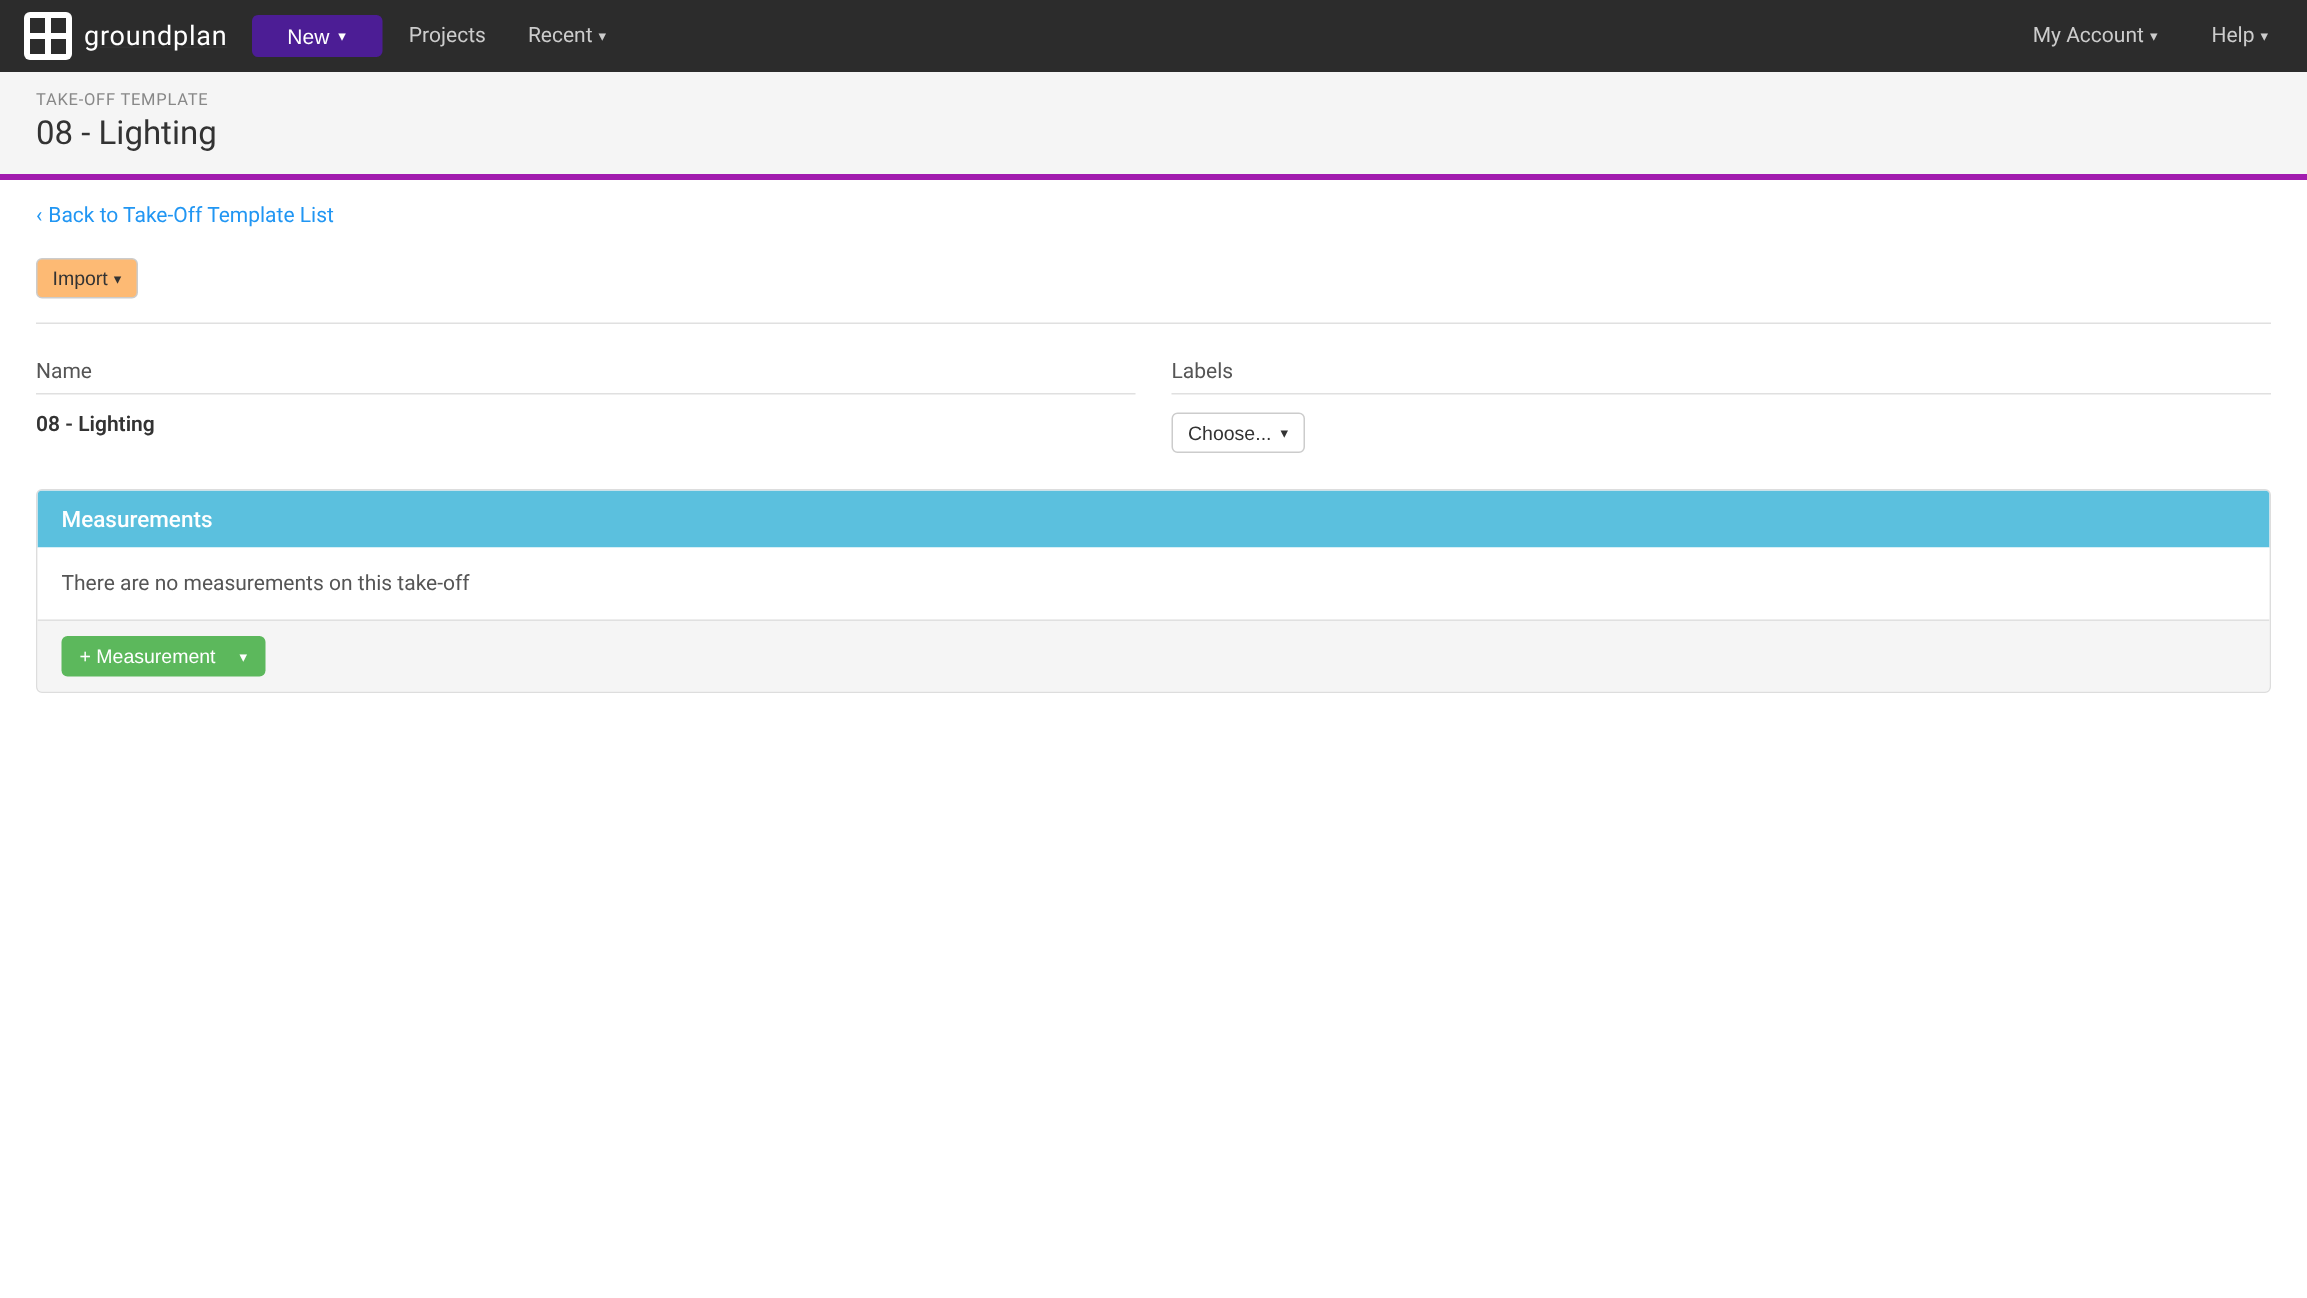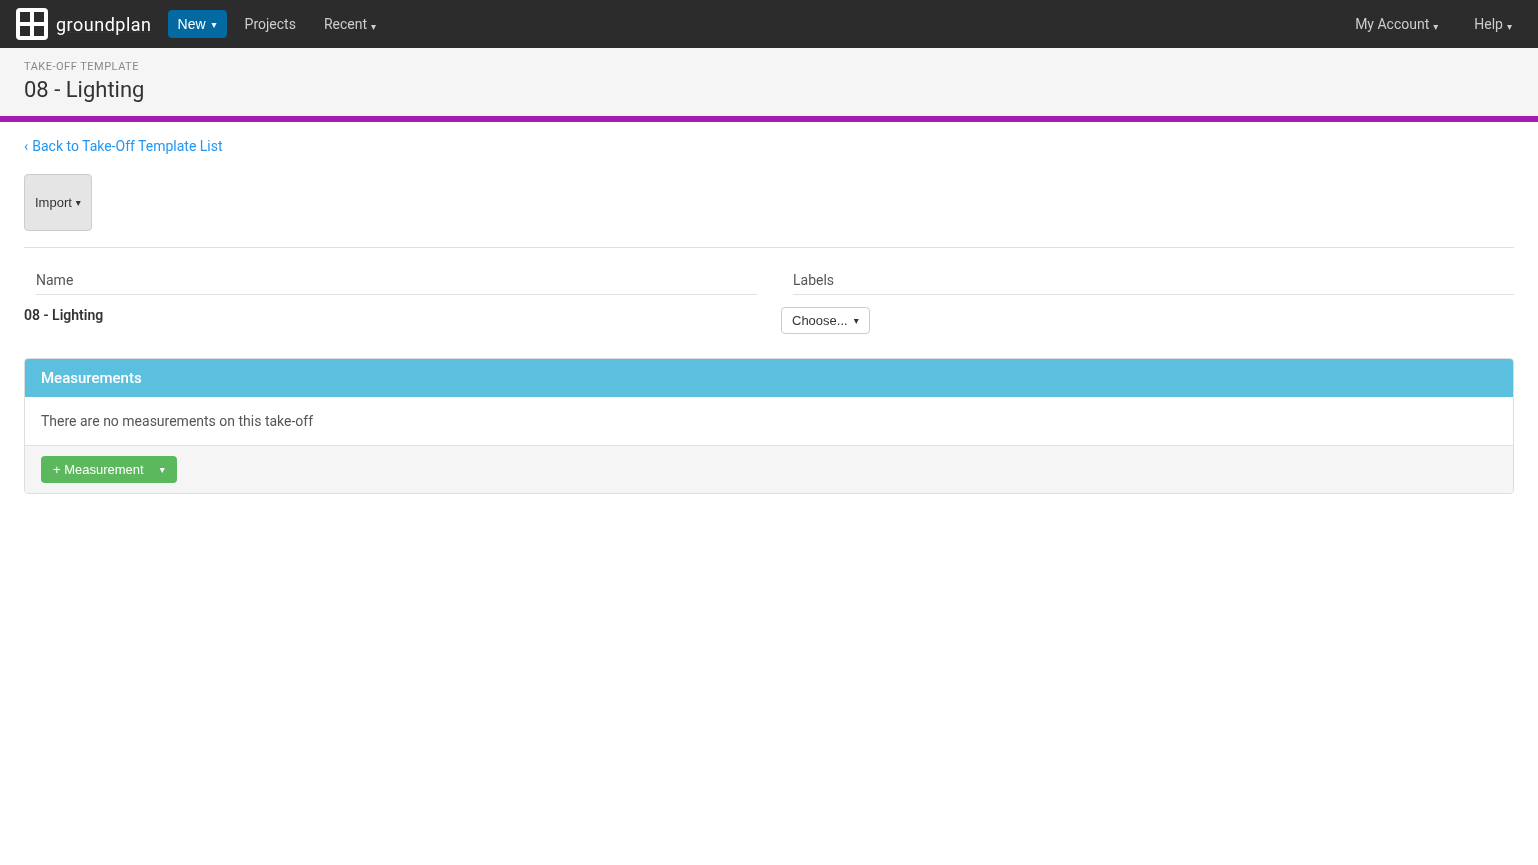--- a/index.html
+++ b/index.html
@@ -25,54 +25,54 @@
       width: 32px;
       height: 32px;
     }
     .brand-text {
       color: #fff;
       font-size: 18px;
       font-weight: 400;
       letter-spacing: 0.5px;
     }
     .btn-new {
-      background-color: #0369a1;
+      background-color: #4c1d95;
       color: #fff;
       border: none;
       border-radius: 4px;
-      padding: 6px 10px;
+      padding: 6px 24px;
       font-size: 14px;
       cursor: pointer;
       display: flex;
       align-items: center;
       gap: 6px;
       text-align: right;
     }
     .nav-link {
       color: #ccc;
       text-decoration: none;
       padding: 6px 10px;
       font-size: 14px;
       cursor: pointer;
       display: flex;
-      align-items: flex-end;
+      align-items: center;
       gap: 4px;
     }
     .navbar-right {
       margin-left: auto;
       display: flex;
       align-items: center;
       gap: 16px;
     }
 
     
     .page-header {
       background-color: #f5f5f5;
       padding: 12px 24px 14px;
-      border-bottom: 6px solid #a21caf;
+      border-bottom: 4px solid #a21caf;
     }
     .page-header-label {
       font-size: 11px;
       color: #888;
       text-transform: uppercase;
       letter-spacing: 0.5px;
       margin-bottom: 4px;
     }
     .page-header-title {
       font-size: 22px;
@@ -97,24 +97,24 @@
     .edit-title {
       font-size: 28px;
       font-weight: 300;
       color: #2196f3;
       margin-bottom: 16px;
     }
 
     .import-btn {
       float: right;
       color: #333;
-      background: #e5e5e5;
+      background: #fdba74;
       border: 1px solid #ccc;
       border-radius: 4px;
-      padding: 20px 10px;
+      padding: 5px 10px;
       cursor: pointer;
       font-size: 13px;
       display: inline-flex;
       align-items: center;
       gap: 4px;
       margin-top: 4px;
       text-align: right;
     }
 
     .title-row {
@@ -134,21 +134,20 @@
     }
     .form-group {
       flex: 1;
     }
     .form-group-label {
       font-size: 14px;
       color: #555;
       margin-bottom: 8px;
       border-bottom: 1px solid #e0e0e0;
       padding-bottom: 6px;
-      margin-left: 12px;
     }
     .form-value {
       font-size: 14px;
       color: #333;
       font-weight: 600;
       padding: 4px 0;
     }
 
     
     .labels-dropdown {

